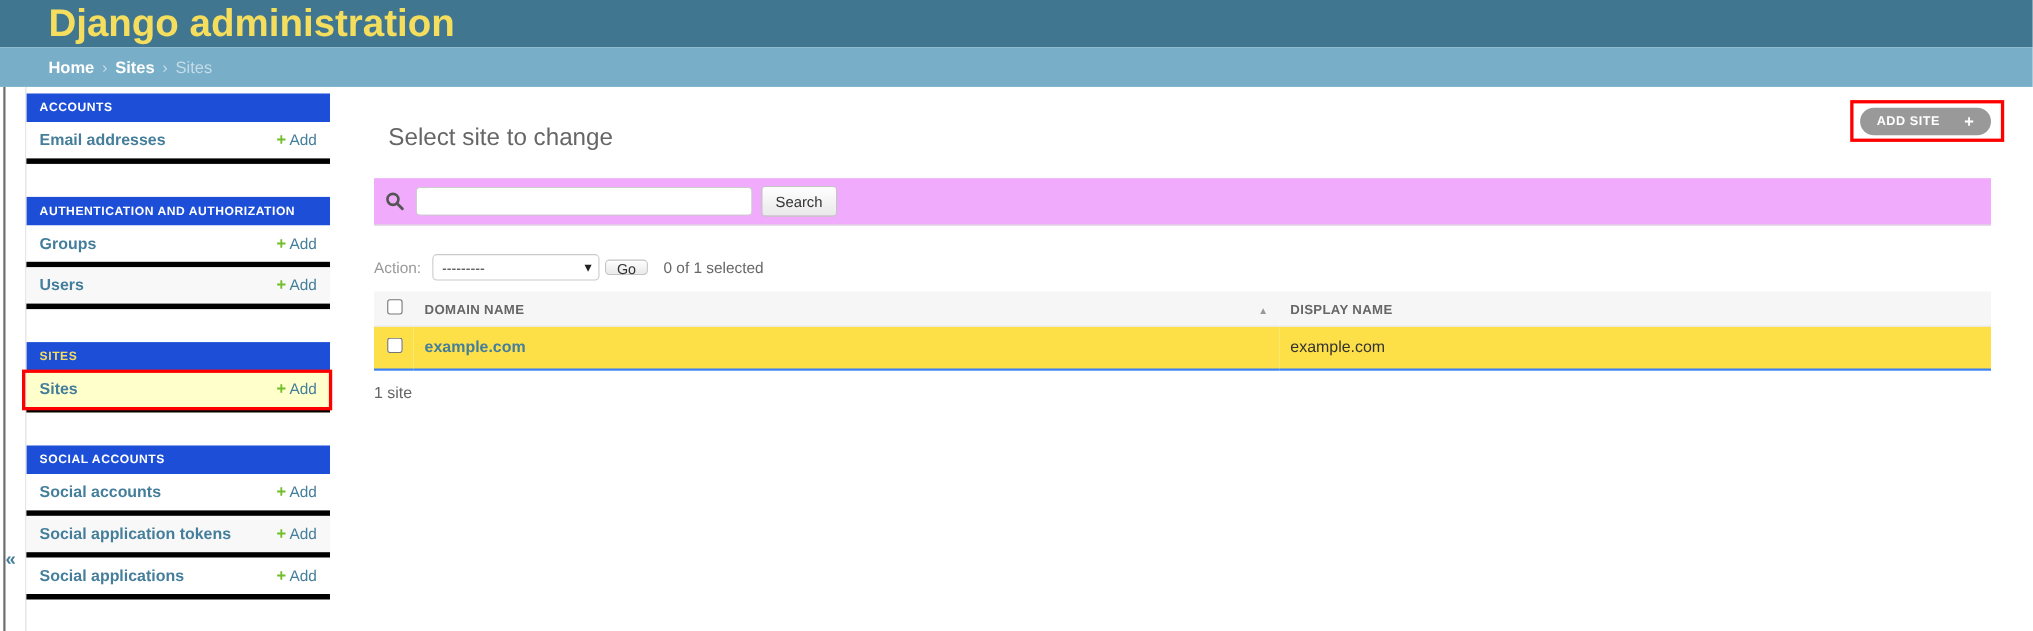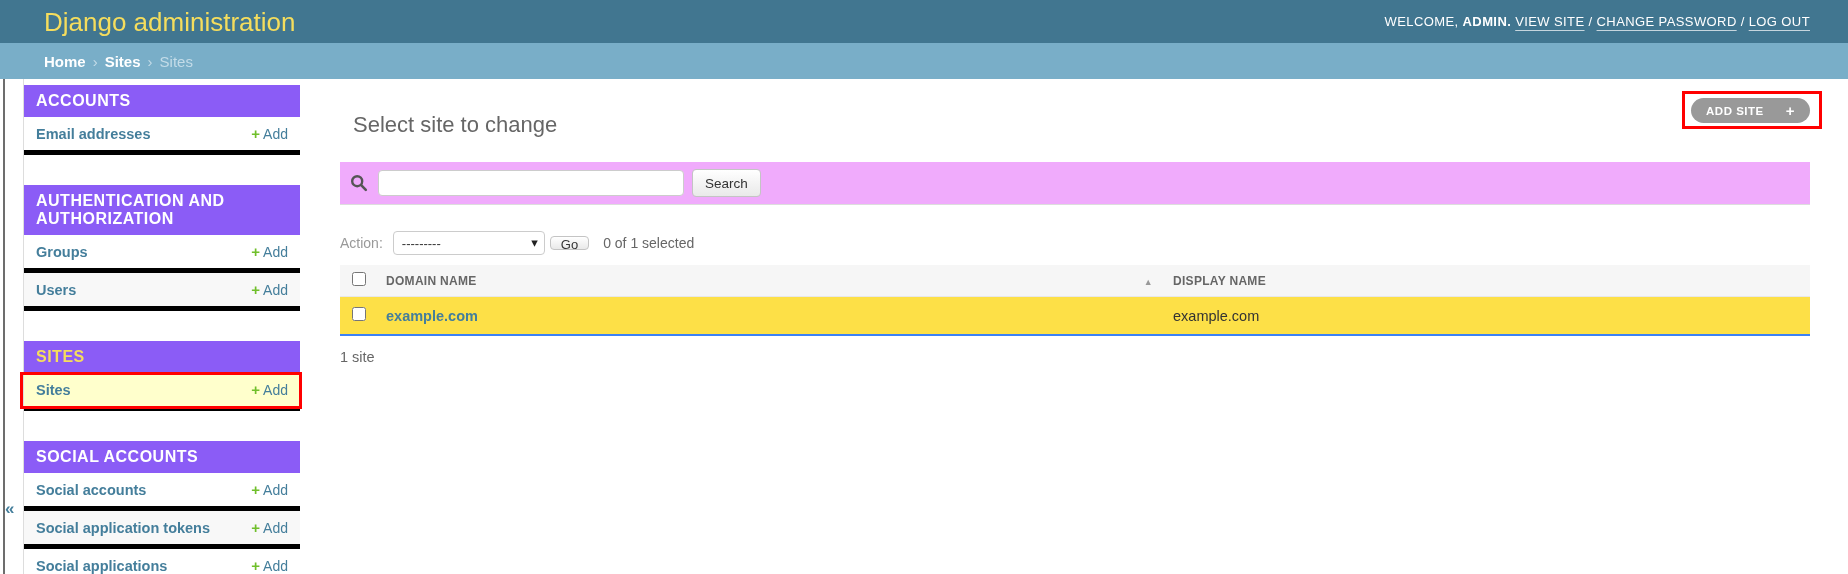--- a/index.html
+++ b/index.html
@@ -9,21 +9,21 @@
     font-family:"Liberation Sans", sans-serif; color:#333;
   }
   a { cursor:pointer; }
 
   
   #header {
     height:43px; background:#417690;
     display:flex; align-items:center; justify-content:space-between;
     padding:0 38px 0 44px;
   }
-  #brand { color:#f5dd5d; font-size:26px; font-weight:400; line-height:1; text-decoration:none; }
+  #brand { color:#f5dd5d; font-size:35px; font-weight:700; line-height:1; text-decoration:none; }
   #user-tools { color:#fff; font-size:13px; letter-spacing:.4px; white-space:nowrap; }
   #user-tools b { font-weight:700; }
   #user-tools a {
     color:#fff; text-decoration:underline; text-underline-offset:4px;
     text-decoration-color:rgba(255,255,255,.7);
   }
   .ut-sep { margin:0 4px; }
 
   
   #breadcrumbs {
@@ -40,21 +40,21 @@
   #rail-line { position:absolute; left:3px; top:0; bottom:0; width:2px; background:#6d6d6d; }
   #collapse-toggle {
     position:absolute; left:5px; top:421px; color:#447e9b;
     font-weight:700; font-size:17px; line-height:1; cursor:pointer; user-select:none;
   }
 
   
   #sidebar { width:276px; flex:0 0 276px; padding-top:6px; }
   .module { margin-bottom:30px; }
   .module-header {
-    background:#8b5cf6; color:#fff; font-size:16px; font-weight:700;
+    background:#1d4ed8; color:#fff; font-size:11px; font-weight:700;
     letter-spacing:.5px; padding:7px 12px; text-transform:uppercase;
   }
   .module.current .module-header { color:#f5dd5d; }
   .model-row {
     display:flex; justify-content:space-between; align-items:center;
     padding:8px 12px; border-bottom:5px solid #000000; position:relative;
     background:#fff;
   }
   .module-body .model-row:nth-child(even) { background:#f8f8f8; }
   .module-body .model-row.current { background:#ffffcc; }
@@ -128,25 +128,20 @@
   #result-list tbody a { color:#447e9b; font-weight:700; text-decoration:none; }
   input[type=checkbox] { width:14px; height:14px; margin:0; }
 
   #result-count { margin-top:13px; font-size:14.5px; color:#666; }
 </style>
 </head>
 <body>
 
 <div id="header">
   <a id="brand">Django administration</a>
-  <div id="user-tools">
-    <span>WELCOME,</span>
-    <b>ADMIN.</b>
-    <a>VIEW SITE</a><span class="ut-sep">/</span><a>CHANGE PASSWORD</a><span class="ut-sep">/</span><a>LOG OUT</a>
-  </div>
 </div>
 
 <div id="breadcrumbs">
   <a>Home</a>
   <span class="bc-sep">›</span>
   <a>Sites</a>
   <span class="bc-sep">›</span>
   <span>Sites</span>
 </div>
 

